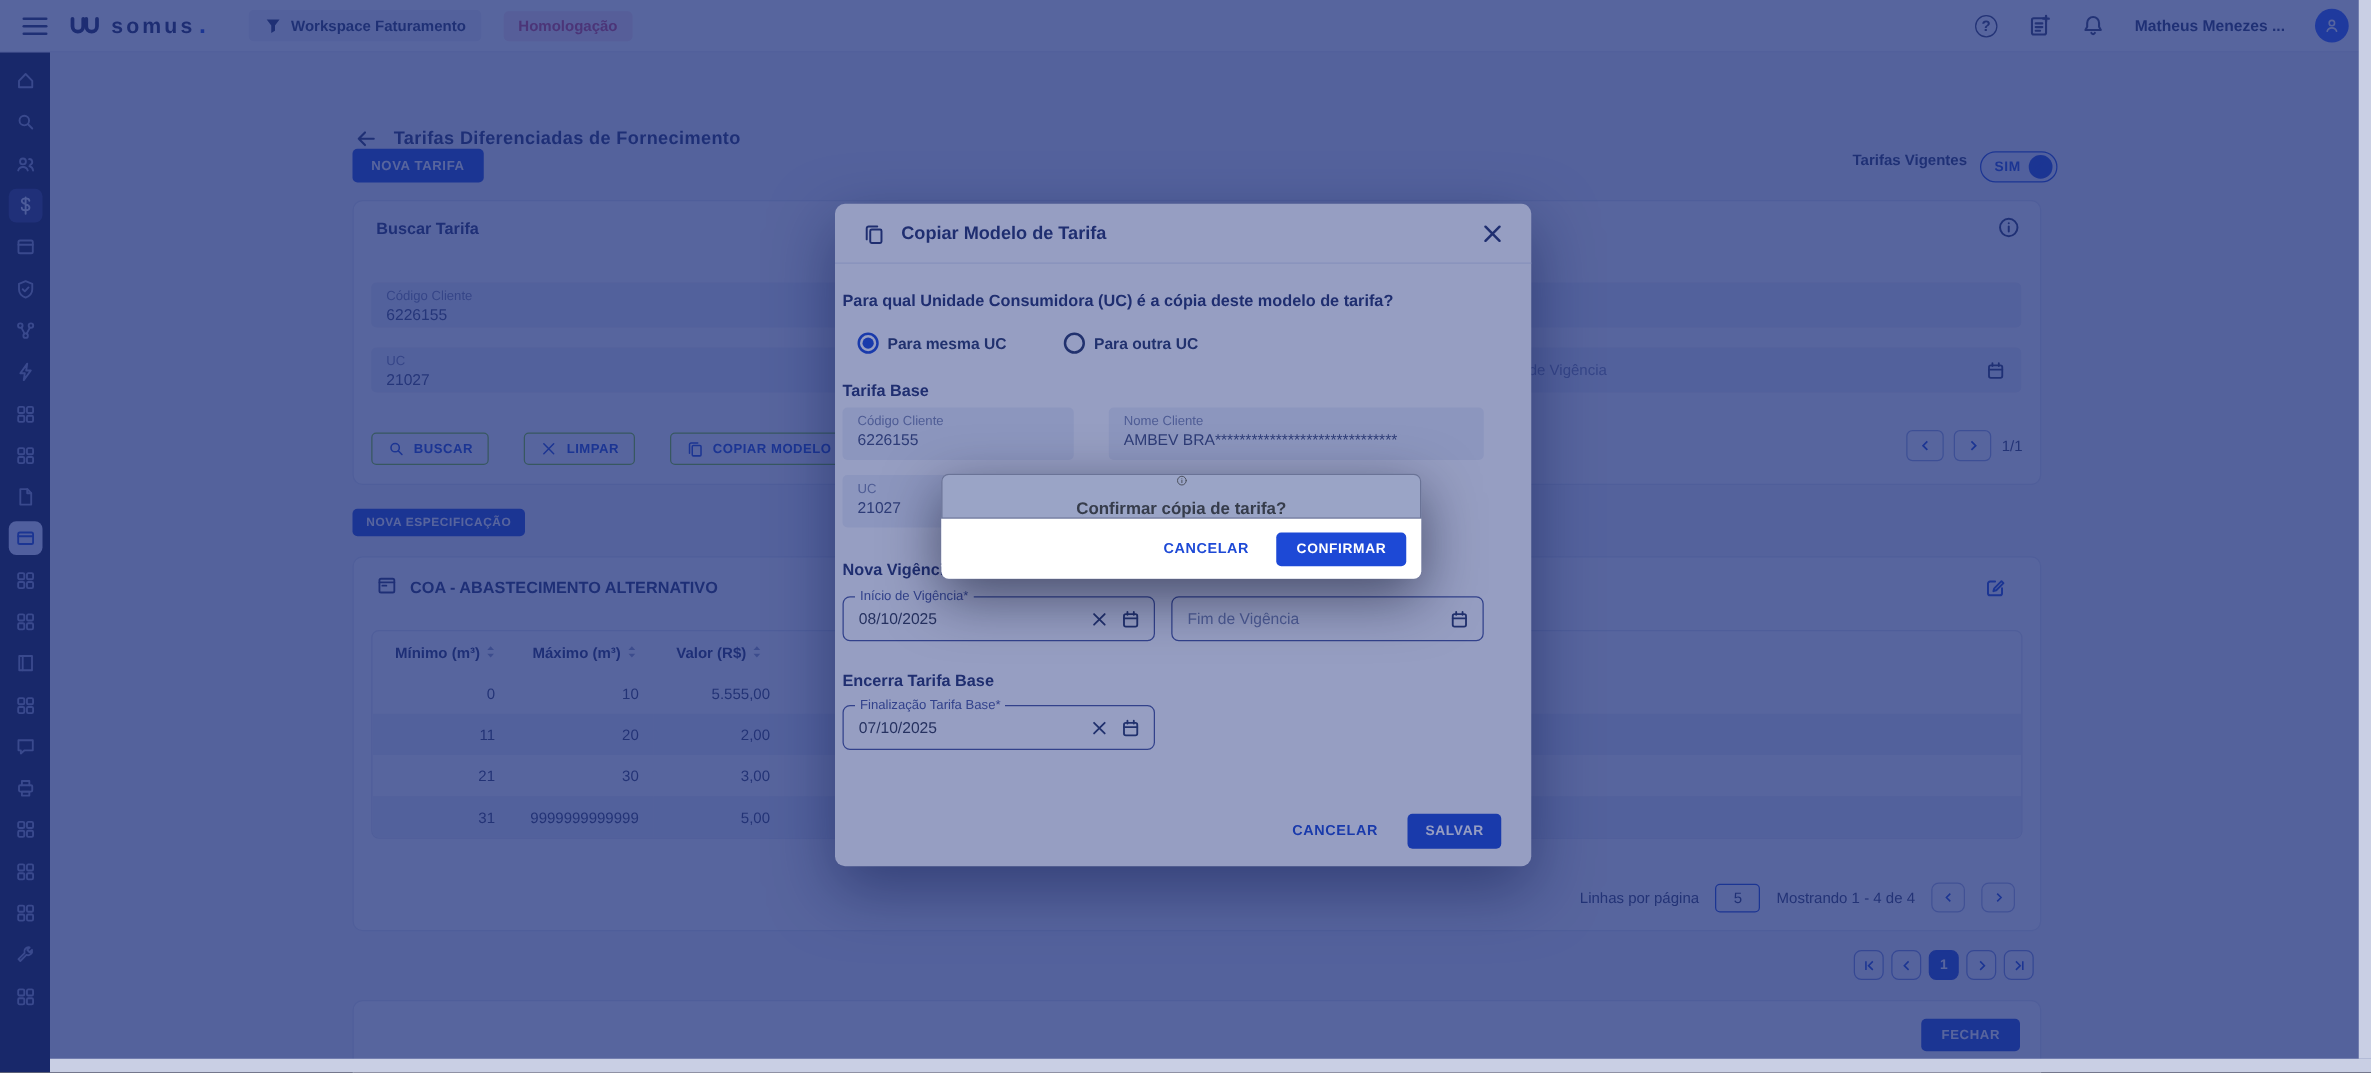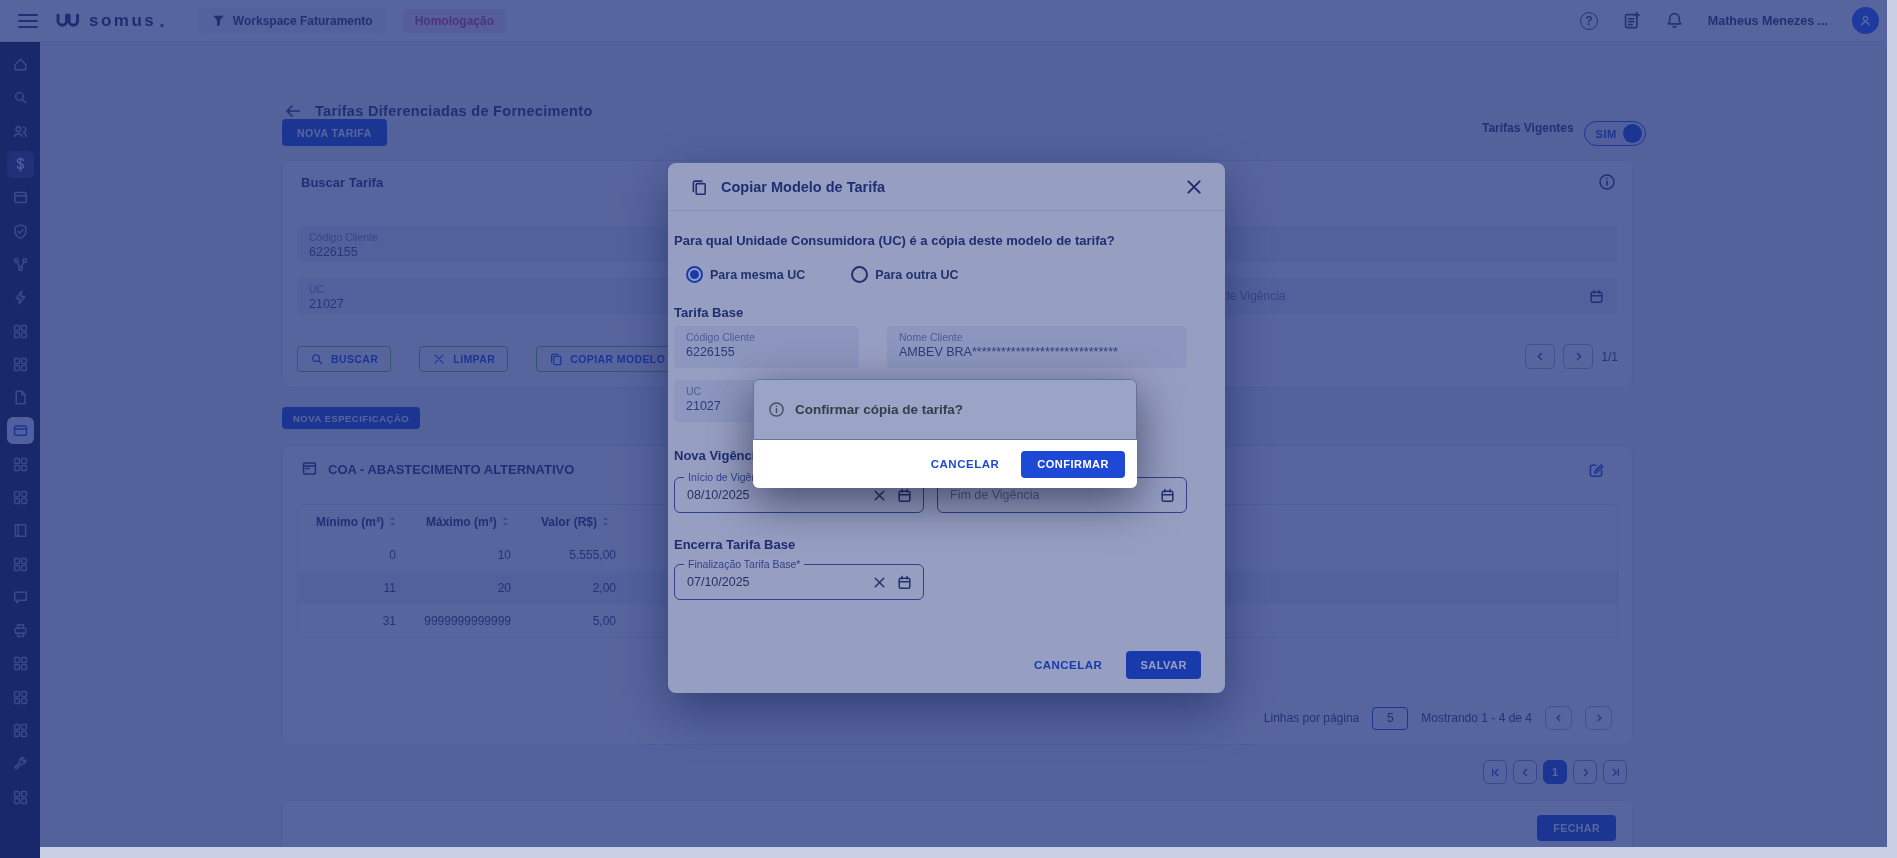--- a/index.html
+++ b/index.html
@@ -108,22 +108,22 @@
   .radio-item.checked .radio-circ { border-color:#1d49d6; display:flex; align-items:center; justify-content:center;}
   .radio-item.checked .radio-circ::after { content:""; width:9px; height:9px; border-radius:50%; background:#1d49d6;}
   .radio-label { font-size:12.5px; font-weight:600; color:#2b3a67;}
   .m-sec { margin-top:22px;}
   .m-grid { position:relative; margin-top:6px; height:42px;}
   .m-grid2 { position:relative; margin-top:12px; height:42px;}
   .date-row { margin-top:14px; display:flex; gap:13px;}
   .modal-foot { position:absolute; right:24px; bottom:14px; display:flex; align-items:center; gap:24px;}
   .dialog { position:absolute; left:753px; top:379px; width:384px; z-index:80; border-radius:6px;
     box-shadow:0 14px 45px rgba(5,10,35,.55);}
-  .dialog-head { height:61px; background:#9aa4c6; border:1px solid #6a7396; border-radius:6px 6px 0 0;
-    display:flex; align-items:center; gap:10px; padding:0 14px;}
+  .dialog-head { height:36px; background:#9aa4c6; border:1px solid #6a7396; border-radius:6px 6px 0 0;
+    display:flex; align-items:center; gap:10px; padding:0 14px;flex-direction:column;}
   .dialog-msg { font-size:13.5px; font-weight:600; color:#363c4b;}
   .dialog-info { width:17px; height:17px; color:#4a4f5c;}
   .dialog-foot { background:#fff; border-radius:0 0 6px 6px; height:48px; display:flex; align-items:center;
     justify-content:flex-end; gap:22px; padding:0 12px;}
   .scroll-h { position:absolute; left:40px; right:0; bottom:0; height:11px; background:#c9cfe4; z-index:90;}
   .scroll-v { position:absolute; top:0; bottom:11px; right:0; width:10px; background:#c9cfe4; z-index:90;}
 </style>
 </head>
 <body>
 
@@ -500,20 +500,26 @@
               <td>5.555,00</td>
               <td></td>
             </tr>
             <tr>
               <td>11</td>
               <td>20</td>
               <td>2,00</td>
               <td></td>
             </tr>
             <tr>
+              <td>21</td>
+              <td>30</td>
+              <td>3,00</td>
+              <td></td>
+            </tr>
+            <tr>
               <td>31</td>
               <td>9999999999999</td>
               <td>5,00</td>
               <td></td>
             </tr>
           </tbody>
       </table>
     </div>
     <div class="rows-info">
       <span class="rows-label">Linhas por página</span>

